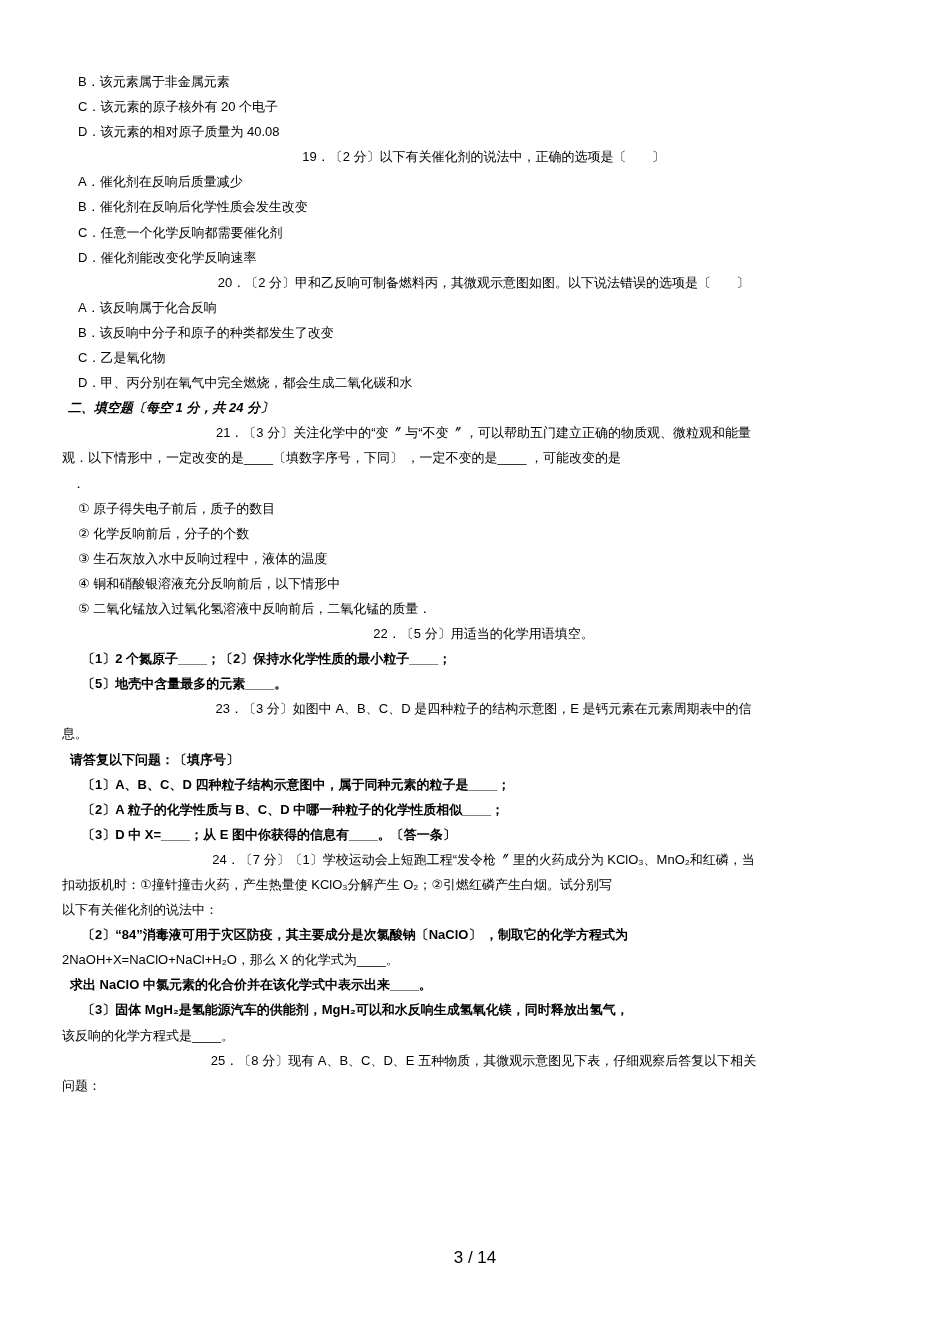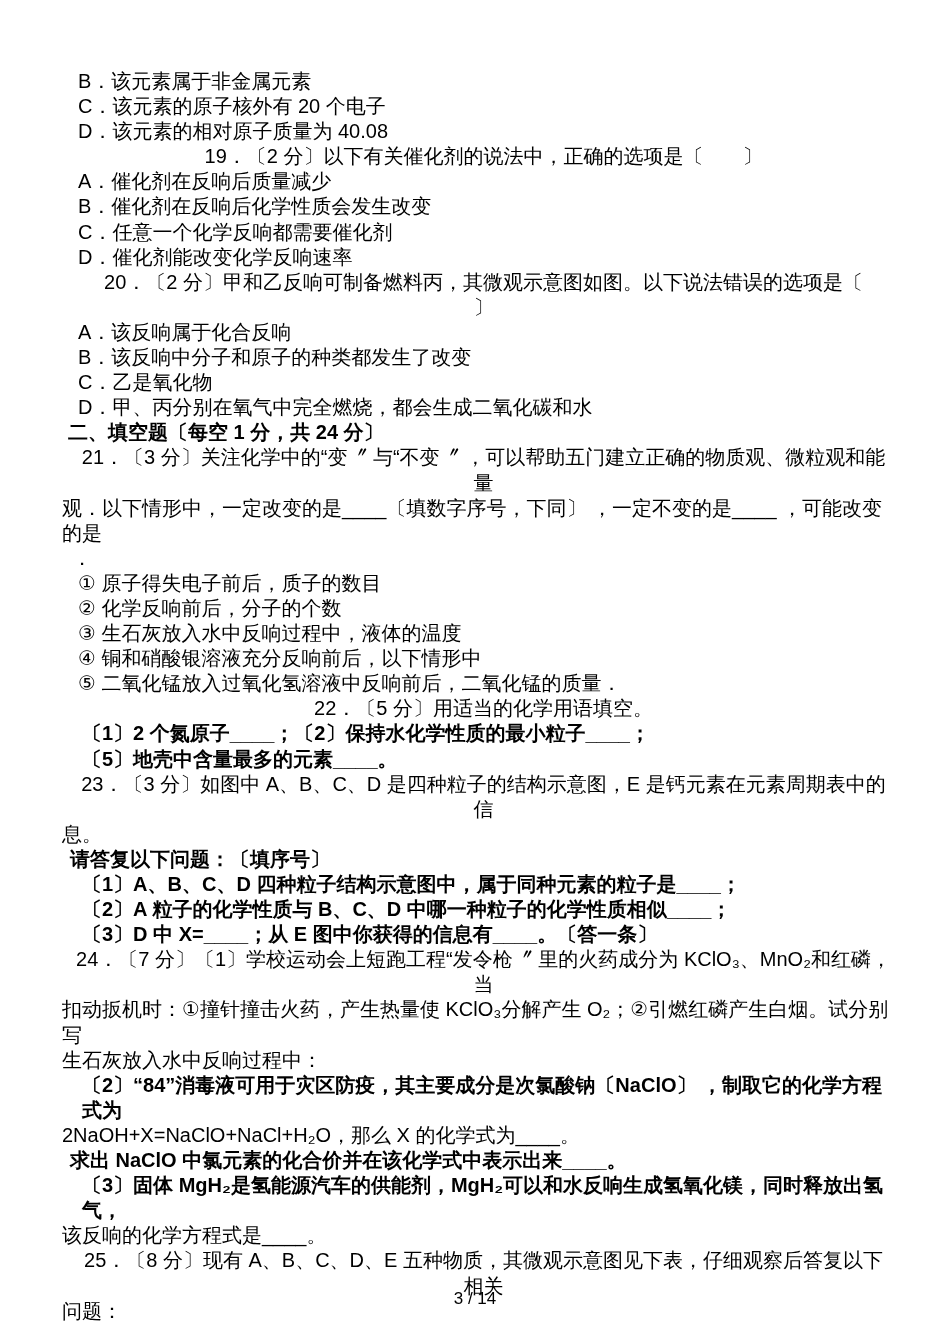--- a/index.html
+++ b/index.html
@@ -11,36 +11,36 @@
     position: relative;
     overflow: hidden;
   }
   .content {
     position: absolute;
     top: 69px; left: 62px;
     width: 830px;
   }
   .ln {
     margin: 0;
-    font-size: 20px;
+    font-size: 13px;
     line-height: 25.1px;
     white-space: pre-wrap;
     font-weight: 400;
   }
-  .b  { font-weight: 700; }
+  .b  { font-weight: 700; font-style: italic; }
   .p0 { padding-left: 0; }
   .p1 { padding-left: 6px; }
   .p2 { padding-left: 8px; font-weight: bold; }
   .pd { padding-left: 10px; }
   .p3 { padding-left: 13px; text-align: center; }
   .p4 { padding-left: 16px; }
   .p5 { padding-left: 20px; font-weight: bold; }
   .footer {
     position: absolute;
-    top: 1289px; left: 0;
+    top: 1248px; left: 0;
     width: 950px;
     text-align: center;
     font-size: 17px;
   }
 </style>
 </head>
 <body>
 
 <div class="content">
   <p class="ln p4">B．该元素属于非金属元素</p>
@@ -69,21 +69,21 @@
   <p class="ln p5">〔1〕2 个氮原子____；〔2〕保持水化学性质的最小粒子____；</p>
   <p class="ln p5">〔5〕地壳中含量最多的元素____。</p>
   <p class="ln p3">23．〔3 分〕如图中 A、B、C、D 是四种粒子的结构示意图，E 是钙元素在元素周期表中的信</p>
   <p class="ln p0">息。</p>
   <p class="ln p2">请答复以下问题：〔填序号〕</p>
   <p class="ln p5">〔1〕A、B、C、D 四种粒子结构示意图中，属于同种元素的粒子是____；</p>
   <p class="ln p5">〔2〕A 粒子的化学性质与 B、C、D 中哪一种粒子的化学性质相似____；</p>
   <p class="ln p5">〔3〕D 中 X=____；从 E 图中你获得的信息有____。〔答一条〕</p>
   <p class="ln p3">24．〔7 分〕〔1〕学校运动会上短跑工程“发令枪〞 里的火药成分为 KClO₃、MnO₂和红磷，当</p>
   <p class="ln p0">扣动扳机时：①撞针撞击火药，产生热量使 KClO₃分解产生 O₂；②引燃红磷产生白烟。试分别写</p>
-  <p class="ln p0">生石灰放入水中反响过程中：</p>
+  <p class="ln p0">以下有关催化剂的说法中：</p>
   <p class="ln p5">〔2〕“84”消毒液可用于灾区防疫，其主要成分是次氯酸钠〔NaClO〕 ，制取它的化学方程式为</p>
   <p class="ln p0">2NaOH+X=NaClO+NaCl+H₂O，那么 X 的化学式为____。</p>
   <p class="ln p2">求出 NaClO 中氯元素的化合价并在该化学式中表示出来____。</p>
   <p class="ln p5">〔3〕固体 MgH₂是氢能源汽车的供能剂，MgH₂可以和水反响生成氢氧化镁，同时释放出氢气，</p>
   <p class="ln p0">该反响的化学方程式是____。</p>
   <p class="ln p3">25．〔8 分〕现有 A、B、C、D、E 五种物质，其微观示意图见下表，仔细观察后答复以下相关</p>
   <p class="ln p0">问题：</p>
 
 </div>
 

